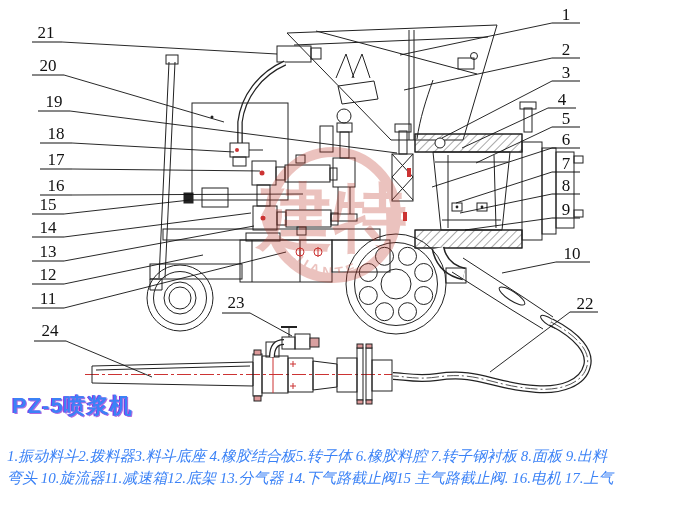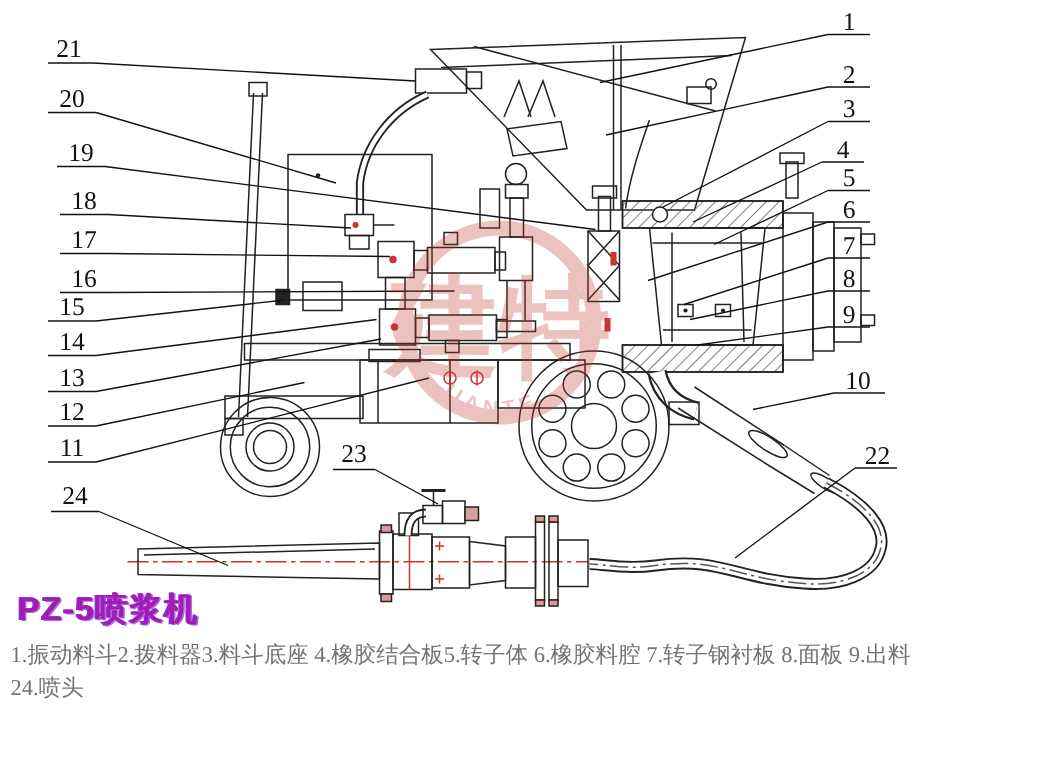--- a/index.html
+++ b/index.html
@@ -1,23 +1,23 @@
 <!DOCTYPE html>
 <html><head>
 <meta charset="utf-8">
 <style>
   html,body{margin:0;padding:0;background:#fff;}
   #page{position:relative;width:696px;height:515px;background:#ffffff;overflow:hidden;
         font-family:"Liberation Serif","DejaVu Serif",serif;}
   #diagram{position:absolute;left:0;top:0;}
   #title{position:absolute;left:12px;top:391px;font-size:22px;font-weight:bold;
-         color:#a21caf;letter-spacing:1px;text-shadow:1px 1px 0 #b06ae0, -1px 0 0 #8a2be2;
+         color:#3b82f6;letter-spacing:1px;text-shadow:1px 1px 0 #b06ae0, -1px 0 0 #8a2be2;
          font-family:"Liberation Sans","DejaVu Sans",sans-serif;}
-  #legend{position:absolute;left:7px;top:426px;width:686px;font-size:15px;line-height:22.4px;
-          color:#737373;font-family:"Liberation Serif","DejaVu Serif",serif;}
+  #legend{position:absolute;left:7px;top:445px;width:686px;font-size:15px;line-height:22.4px;
+          color:#3b82f6;font-family:"Liberation Serif","DejaVu Serif",serif;font-style:italic;}
   .legend-line{white-space:nowrap;}
   svg text.callout{font-family:"Liberation Serif","DejaVu Serif",serif;font-size:17px;fill:#111;}
   .wm{opacity:0.30;}
   .wm-chars{font-family:"Liberation Serif","DejaVu Serif",serif;font-weight:bold;}
 </style>
 </head>
 <body>
 
 <div id="page">
 
@@ -315,16 +315,16 @@
     <text class="wm-chars" x="333" y="243" text-anchor="middle" font-size="74" fill="#c0392b">建特</text>
     <text font-size="14" letter-spacing="4" fill="#c0392b" font-family="Liberation Sans, DejaVu Sans, sans-serif" font-weight="bold">
       <textPath href="#wmarc" startOffset="12%">JIANTE</textPath>
     </text>
   </g>
 </svg>
 
 <div id="title">PZ-5喷浆机</div>
 <div id="legend">
       <div class="legend-line">1.振动料斗2.拨料器3.料斗底座 4.橡胶结合板5.转子体 6.橡胶料腔  7.转子钢衬板 8.面板 9.出料</div>
-      <div class="legend-line">24.喷头</div>
+      <div class="legend-line">弯头 10.旋流器11.减速箱12.底架 13.分气器 14.下气路截止阀15 主气路截止阀. 16.电机  17.上气</div>
     </div>
 
 </div>
 
 </body></html>

